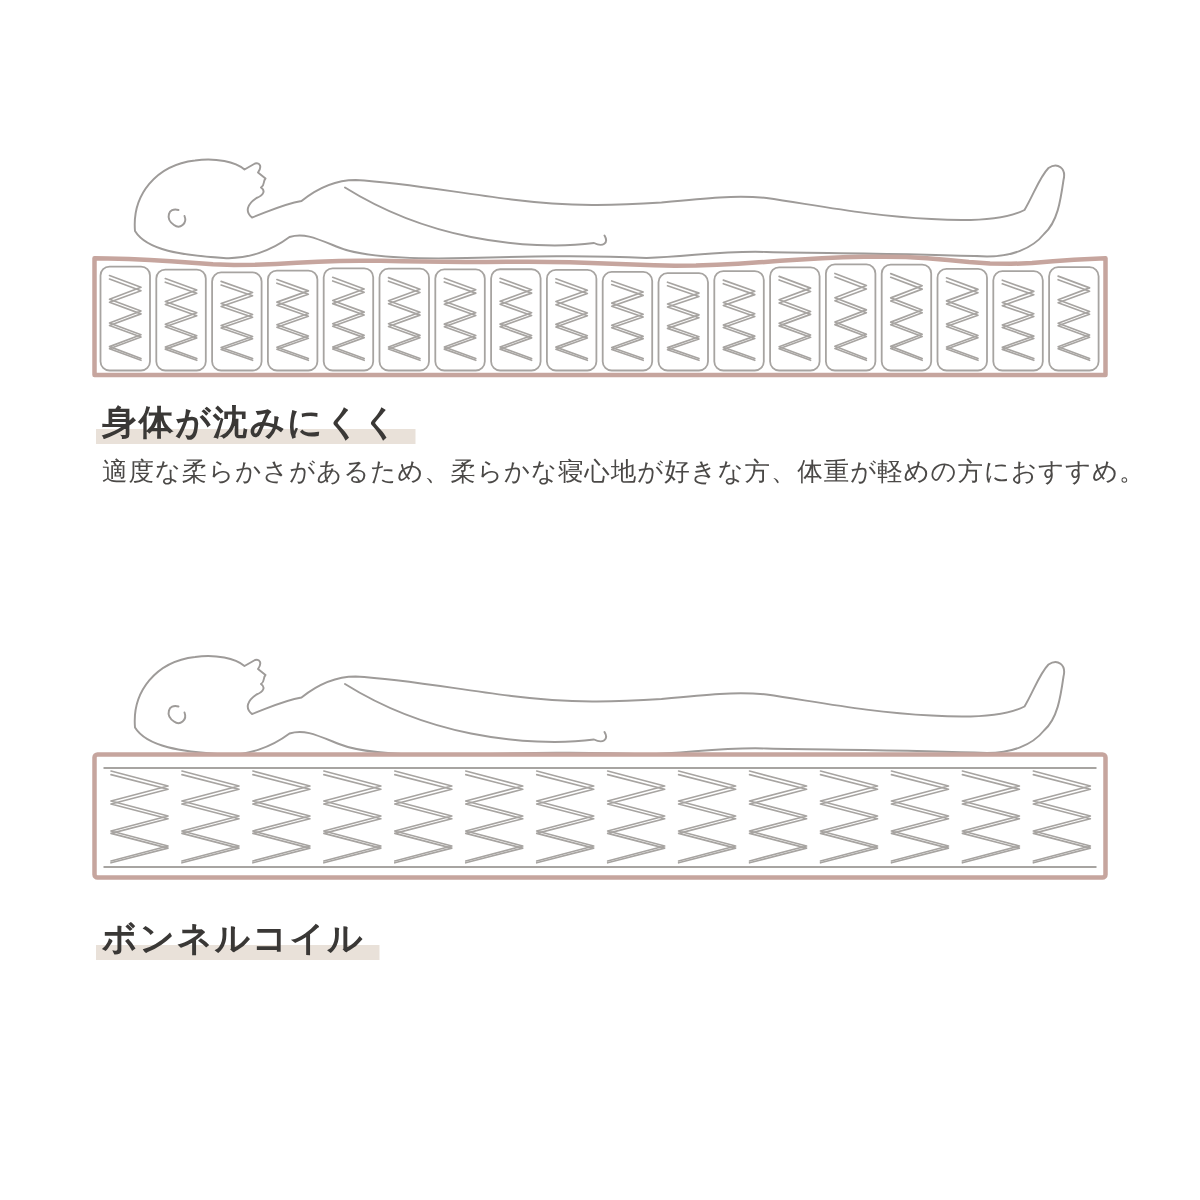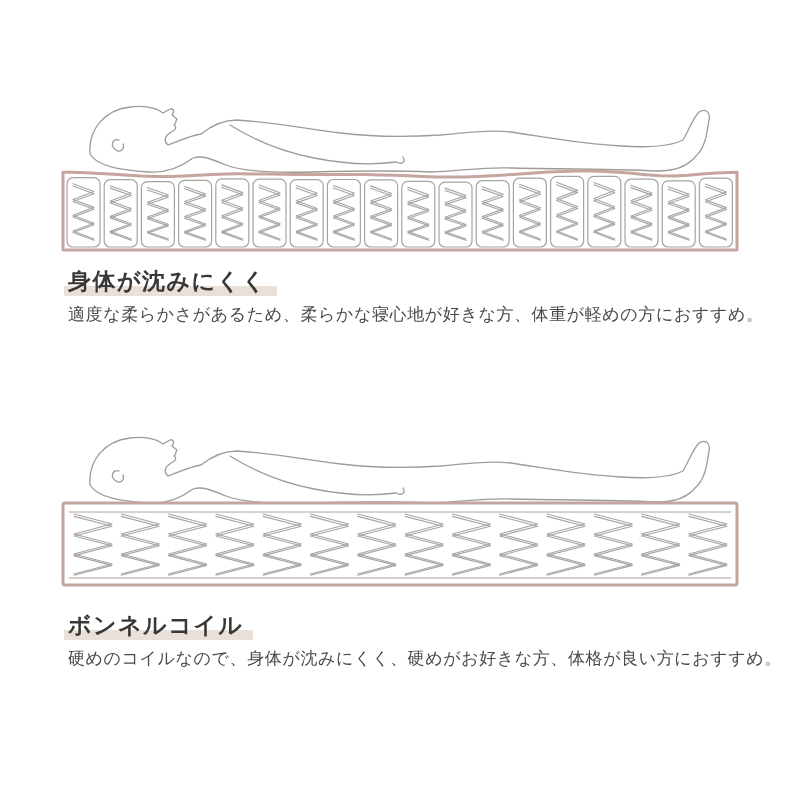--- a/index.html
+++ b/index.html
@@ -136,17 +136,16 @@
         <path d="M534.3,98.4 L572.3,108.2 L534.3,118 L572.3,127.8 L534.3,137.6 L572.3,147.39999999999998 L534.3,157.2" fill="none" stroke="#a7a4a1" stroke-width="1.1" stroke-linejoin="round" stroke-linecap="round"></path>
         <path d="M581.5999999999999,96 L619.5999999999999,106 L581.5999999999999,116 L619.5999999999999,126 L581.5999999999999,136 L619.5999999999999,146 L581.5999999999999,156" fill="none" stroke="#a7a4a1" stroke-width="1.1" stroke-linejoin="round" stroke-linecap="round"></path>
         <path d="M581.5999999999999,98.4 L619.5999999999999,108.2 L581.5999999999999,118 L619.5999999999999,127.8 L581.5999999999999,137.6 L619.5999999999999,147.39999999999998 L581.5999999999999,157.2" fill="none" stroke="#a7a4a1" stroke-width="1.1" stroke-linejoin="round" stroke-linecap="round"></path>
         <path d="M628.9,96 L666.9,106 L628.9,116 L666.9,126 L628.9,136 L666.9,146 L628.9,156" fill="none" stroke="#a7a4a1" stroke-width="1.1" stroke-linejoin="round" stroke-linecap="round"></path>
         <path d="M628.9,98.4 L666.9,108.2 L628.9,118 L666.9,127.8 L628.9,137.6 L666.9,147.39999999999998 L628.9,157.2" fill="none" stroke="#a7a4a1" stroke-width="1.1" stroke-linejoin="round" stroke-linecap="round"></path>
       </svg>
     <h2 class="heading" style="top:610px">
       <span class="hl">ボンネルコイル</span>
     </h2>
     <p class="desc" style="top:645px">
-      <span class="line">硬めのコイルなので、身体が沈みにくく、硬めがお好きな方、体格が良い方におすすめ。</span>
     </p>
   </section>
 
 </div>
 
 </body></html>

